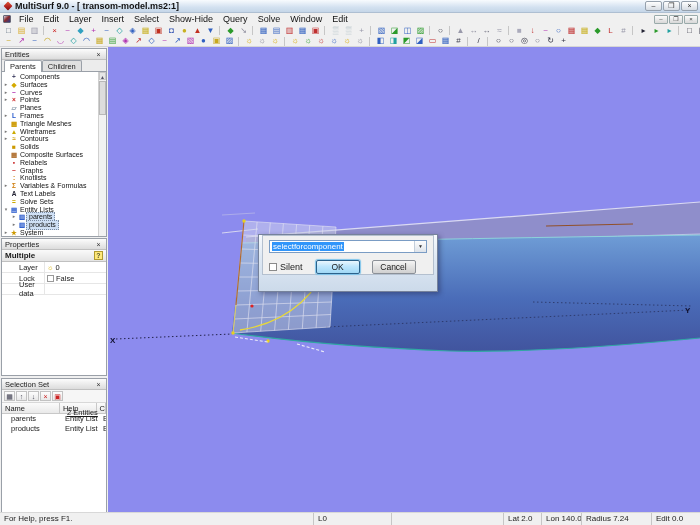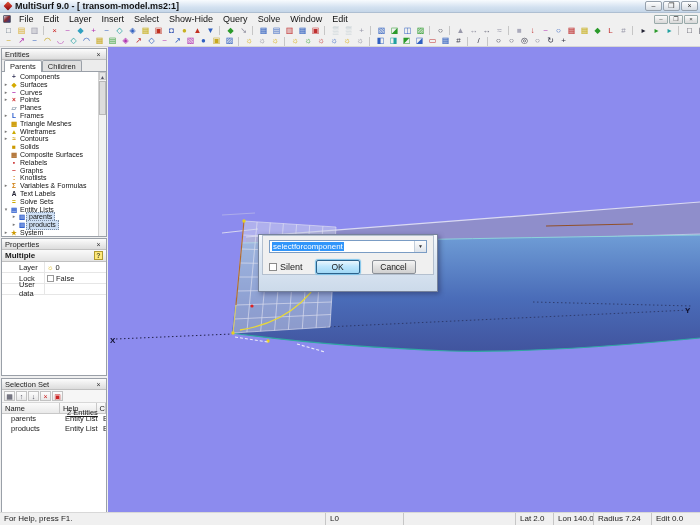--- a/index.html
+++ b/index.html
@@ -84,21 +84,21 @@
   .dlg-row{display:flex;align-items:center;margin-top:7px}
   .chk{display:flex;align-items:center;gap:3px;font-size:9px}
   .chk .box{width:8px;height:8px;background:#fff;border:1px solid #8a8a8a}
   .btn{width:44px;height:14px;font-size:8.5px;text-align:center;line-height:12px;border-radius:2px}
   .btn-ok{margin-left:13px;background:linear-gradient(#eaf6fd,#bee6fd 45%,#a0d8f5);border:1px solid #2c628b;box-shadow:0 0 1px 1px #7ec4ea}
   .btn-cancel{margin-left:12px;background:linear-gradient(#f5f5f5,#e3e3e3 45%,#d0d0d0);border:1px solid #8b9097}
 
   
   .statusbar{position:absolute;left:0;top:512px;width:700px;height:13px;background:#f0f0f0;border-top:1px solid #d8d8d8;display:flex;font-size:8px;color:#222;align-items:center}
   .spane{height:100%;line-height:12px;padding-left:4px;border-right:1px solid #c6c6c6;white-space:nowrap;overflow:hidden}
-  .sp-help{flex:1}.sp-mode{width:78px}.sp-blank{width:112px}.sp-lat{width:38px}.sp-lon{width:40px}.sp-radius{width:58px}.sp-tilt{width:48px;border-right:none}
+  .sp-help{flex:1}.sp-mode{width:78px}.sp-blank{width:112px}.sp-lat{width:38px}.sp-lon{width:40px}.sp-radius{width:70px}.sp-tilt{width:48px;border-right:none}
 </style>
 </head>
 <body>
 
 <div class="titlebar">
   <div class="appicon"></div>
   <span class="title-text">MultiSurf 9.0 - [ transom-model.ms2:1]</span>
   <div class="winbtns">
     <div class="winbtn">–</div>
     <div class="winbtn">❐</div>

